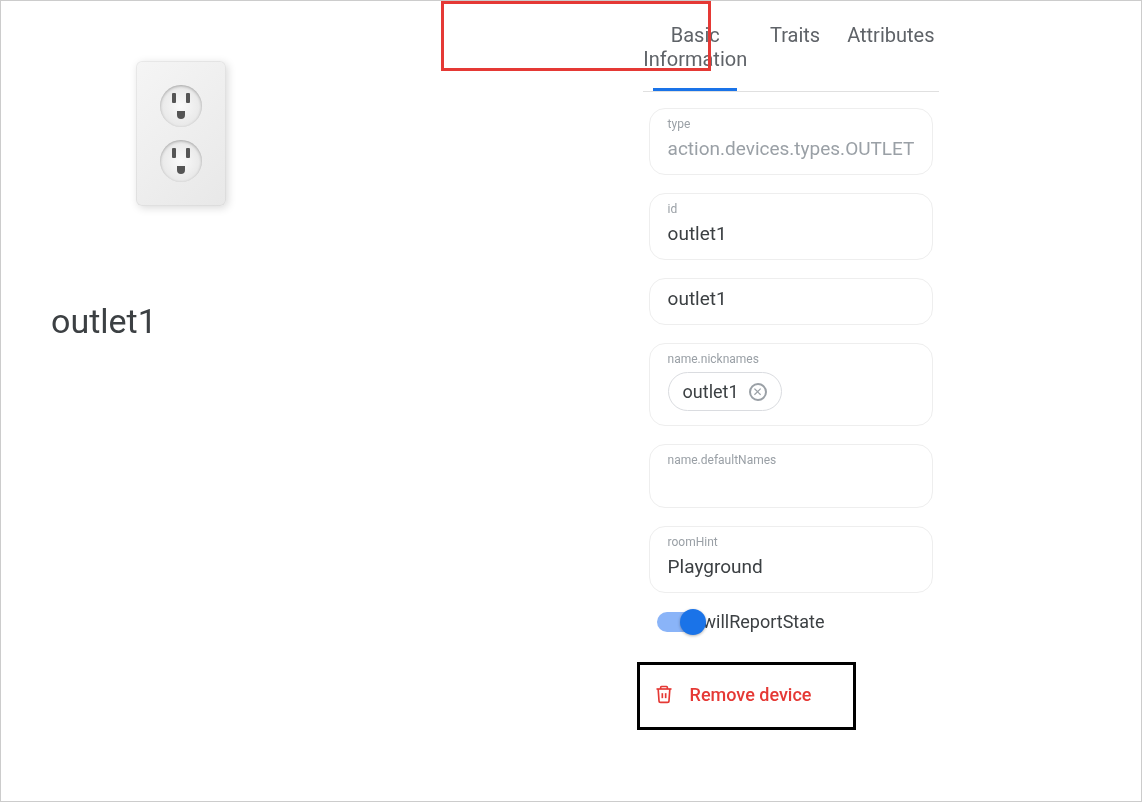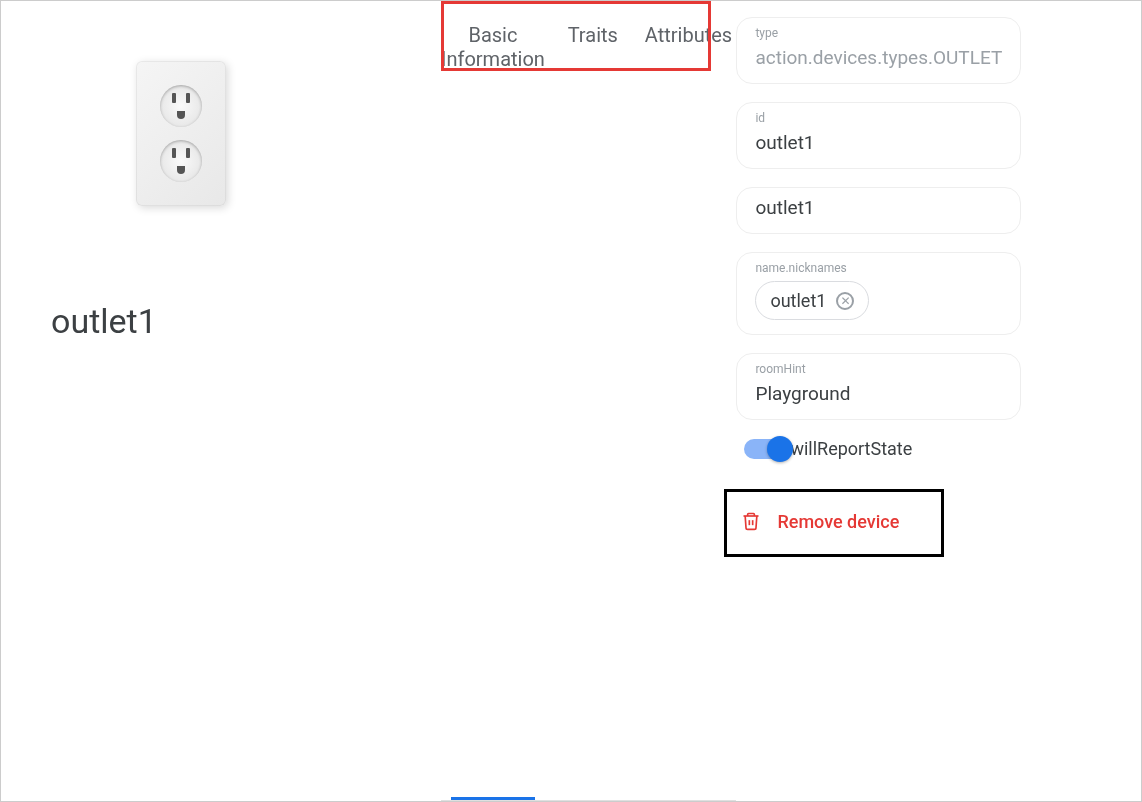--- a/index.html
+++ b/index.html
@@ -67,21 +67,22 @@
     .device-title {
       font-size: 34px;
       color: #3c4043;
       font-weight: 400;
       margin-top: 95px;
       margin-left: 50px;
     }
     .main {
       flex: 1;
       display: flex;
-      flex-direction: row;
+      flex-direction: column;
+      align-items: center;
     }
     .tabs {
       display: flex;
       border-bottom: 1px solid #e0e0e0;
       position: relative;
     }
     .tab {
       flex: 1;
       text-align: center;
       padding: 22px 0 20px;
@@ -258,20 +259,24 @@
       </div>
 
       <div class="field">
         <span class="field-label">name.nicknames</span>
         <span class="chip">
           <span>outlet1</span>
           <span class="chip-remove">✕</span>
         </span>
       </div>
 
+      <div class="field">
+        <span class="field-label">name.defaultNames</span>
+        <div class="field-value empty-field"></div>
+      </div>
 
       <div class="field">
         <span class="field-label">roomHint</span>
         <input class="field-value input" type="text" value="Playground" style="">
       </div>
 
       <div class="toggle-row">
         <div class="toggle"></div>
         <span class="toggle-label">willReportState</span>
       </div>

